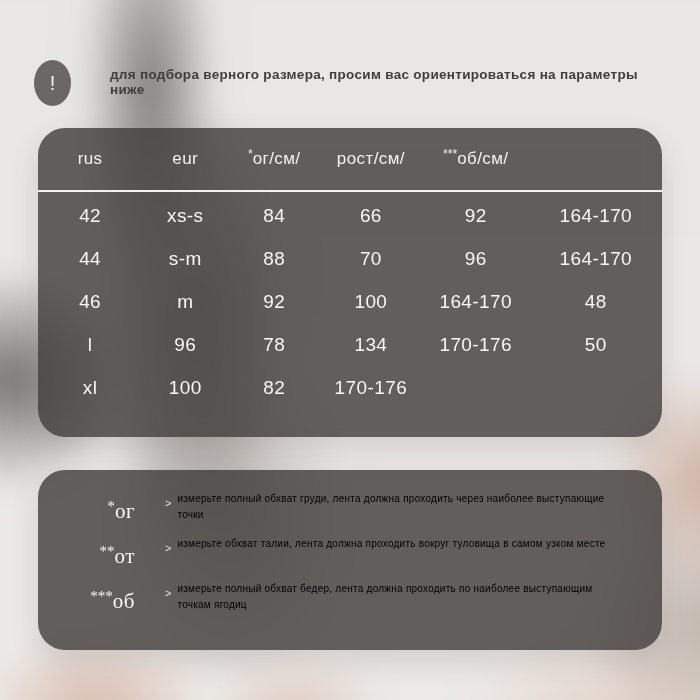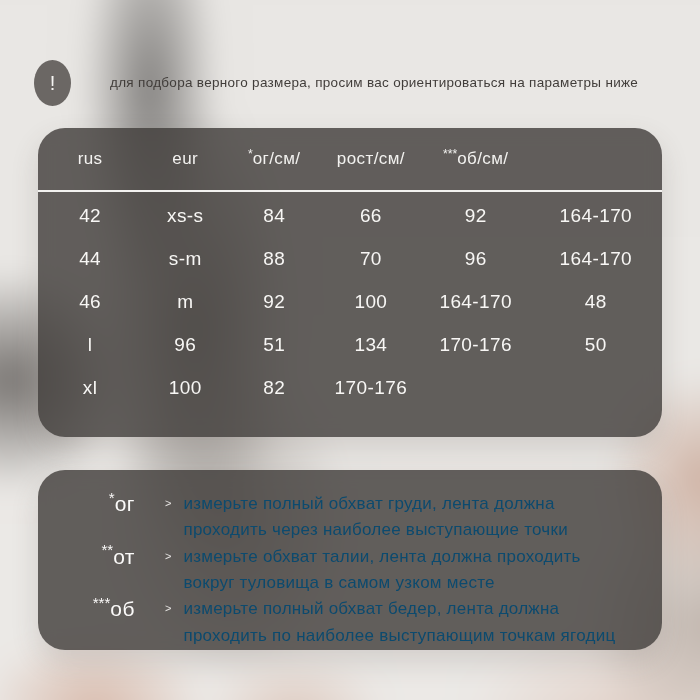--- a/index.html
+++ b/index.html
@@ -33,21 +33,21 @@
   .notice { position:absolute; left:0; top:56px; width:700px; height:52px; }
   .notice-circle {
     position:absolute; left:34px; top:4px; width:37px; height:46px;
     background:#6b6764; border-radius:50%;
     display:flex; align-items:center; justify-content:center;
     color:#f5f4f2; font-size:20px; font-weight:300;
   }
   .notice-text {
     position:absolute; left:110px; top:0; height:52px; width:560px;
     display:flex; align-items:center;
-    font-size:13.5px; color:#413d3a; letter-spacing:0.3px;
+    font-size:13.5px; color:#413d3a; letter-spacing:0.3px;font-weight:bold;
   }
 
   
   .panel {
     position:absolute; left:38px; width:624px;
     background:rgba(62,59,56,0.80);
     border-radius:27px;
     -webkit-backdrop-filter:blur(8px); backdrop-filter:blur(8px);
     box-shadow:0 12px 28px rgba(80,70,62,0.16);
     color:#f6f5f3;
@@ -72,29 +72,30 @@
     font-size:19px; color:#f8f7f5; letter-spacing:0.4px;
   }
   sup.ast { font-size:0.72em; vertical-align:top; position:relative; top:-0.15em; letter-spacing:0; }
 
   
   .legend-panel { top:470px; height:180px; padding-top:21px; }
   .legend-row { display:flex; align-items:flex-start; min-height:45px; }
   .legend-term {
     width:97px; text-align:right; flex:none;
     font-size:21px; color:#fbfaf9; letter-spacing:0.5px; line-height:1.2;
-    margin-top:0;
+    margin-top:8px;
+    font-family:Liberation Serif, serif;
   }
   .legend-marker {
     flex:none; margin-left:30px; margin-top:6px;
     font-size:11px; color:#e9e7e5;
   }
   .legend-desc {
-    margin-left:12px; width:450px;
-    font-size:17px; line-height:1.55; color:#0c4a6e; letter-spacing:0.25px;
+    margin-left:6px; width:450px;
+    font-size:10px; line-height:1.55; color:#000000; letter-spacing:0.25px;
   }
 </style>
 </head>
 <body>
 
 <div class="stage">
   <div class="bg"></div>
 
   <div class="notice">
     <div class="notice-circle">
@@ -125,21 +126,21 @@
         <div class="cell">96</div>
         <div class="cell">164-170</div>
         <div class="cell">46</div>
         <div class="cell">m</div>
         <div class="cell">92</div>
         <div class="cell">100</div>
         <div class="cell">164-170</div>
         <div class="cell">48</div>
         <div class="cell">l</div>
         <div class="cell">96</div>
-        <div class="cell">51</div>
+        <div class="cell">78</div>
         <div class="cell">134</div>
         <div class="cell">170-176</div>
         <div class="cell">50</div>
         <div class="cell">xl</div>
         <div class="cell">100</div>
         <div class="cell">82</div>
         <div class="cell">170-176</div>
       </div>
   </div>
 

